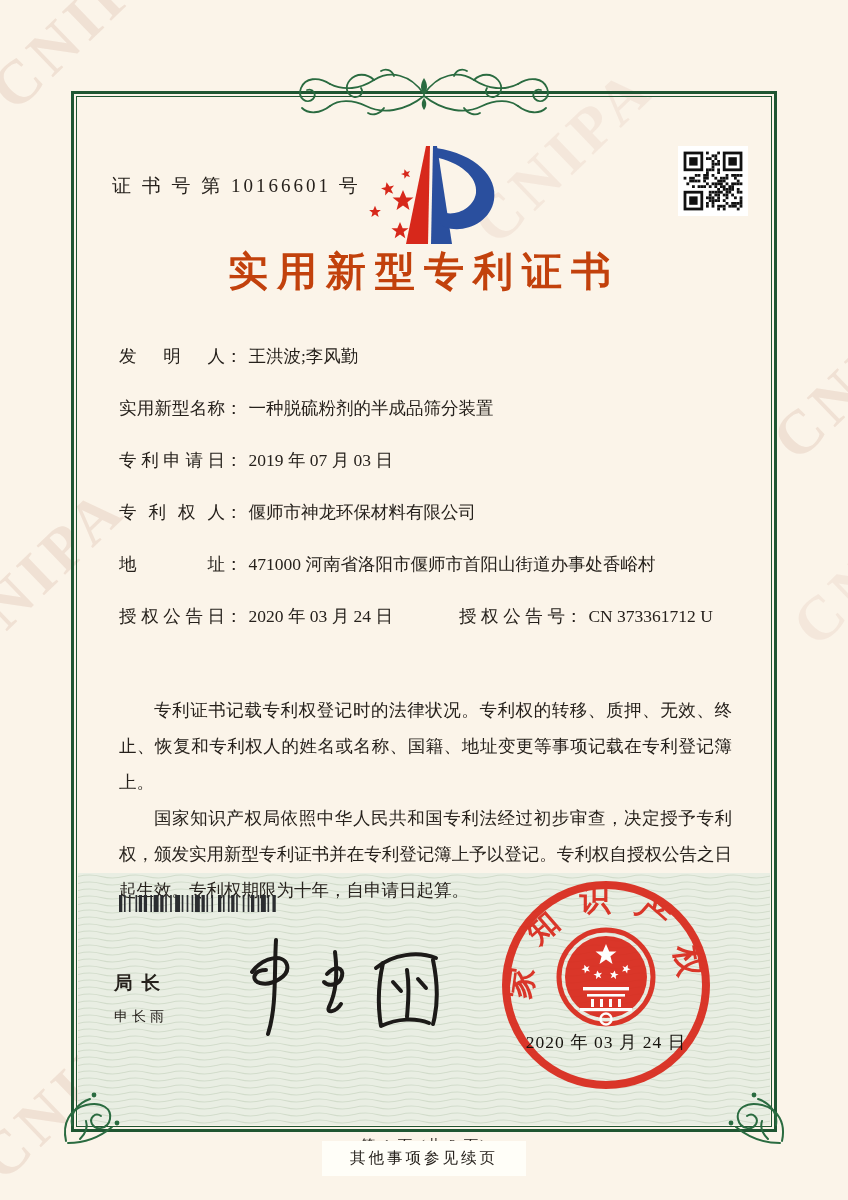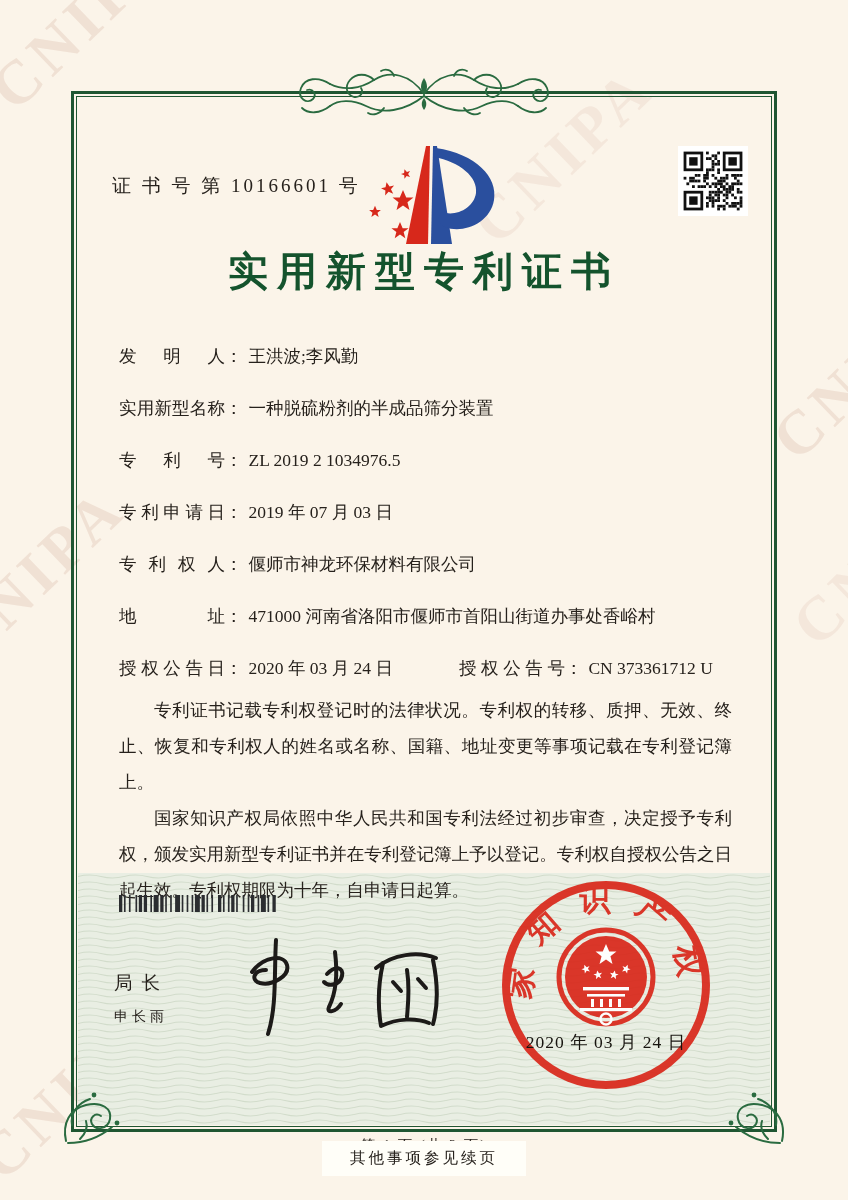--- a/index.html
+++ b/index.html
@@ -27,32 +27,32 @@
   .corner{position:absolute;z-index:2;}
   .corner.bl{left:-14px;bottom:-16px;}
   .corner.br{right:-14px;bottom:-16px;transform:scaleX(-1);}
   
   .content{position:absolute;inset:0;z-index:2;}
   .cert-number{position:absolute;left:112px;top:152px;font-size:19px;letter-spacing:3px;margin-top:21px;}
   .logo{position:absolute;left:342px;top:132px;}
   .qr-box{position:absolute;left:678px;top:146px;width:70px;height:70px;background:#ffffff;}
   .title{
     position:absolute;left:0;right:0;top:244px;text-align:center;
-    font-size:40px;font-weight:bold;letter-spacing:9px;color:#14532d;
+    font-size:40px;font-weight:bold;letter-spacing:9px;color:#c2410c;
   }
   .rows{position:absolute;left:119px;top:344px;width:630px;}
   .row{height:52px;font-size:17.5px;white-space:nowrap;}
   .lbl{display:inline-block;width:106px;text-align:justify;text-align-last:justify;vertical-align:top;}
   .colon{display:inline-block;}
   .val{margin-left:6px;}
   .pair2{margin-left:66px;}
   .paras{position:absolute;left:119px;top:692px;width:613px;font-size:17.5px;line-height:36px;text-align:justify;}
   .paras p{margin:0;text-indent:2em;}
   .barcode{position:absolute;left:119px;top:895px;}
-  .signer-title{position:absolute;left:114px;top:970px;font-size:18.5px;letter-spacing:9px;}
+  .signer-title{position:absolute;left:114px;top:970px;font-size:18.5px;letter-spacing:9px;font-weight:bold;}
   .signer-name{position:absolute;left:114px;top:1008px;font-size:14px;letter-spacing:4px;}
   .signature{position:absolute;left:230px;top:932px;}
   .seal{position:absolute;left:498px;top:877px;mix-blend-mode:multiply;}
   .seal-date{
     position:absolute;left:498px;top:1030px;width:216px;text-align:center;
     font-size:17.5px;letter-spacing:1px;color:#17140f;z-index:3;
   }
   .page-info{position:absolute;left:0;right:0;top:1136px;text-align:center;font-size:14.5px;letter-spacing:2px;}
   .footer-note{
     position:absolute;left:50%;top:1141px;transform:translateX(-50%);
@@ -281,23 +281,20 @@
   <div class="title">实用新型专利证书</div>
 
   <div class="rows">
     <div class="row">
       <span class="lbl">发明人</span><span class="colon">：</span><span class="val">王洪波;李风勤</span>
     </div>
     <div class="row">
       <span class="lbl">实用新型名称</span><span class="colon">：</span><span class="val">一种脱硫粉剂的半成品筛分装置</span>
     </div>
     <div class="row">
-      <span class="lbl">专利号</span><span class="colon">：</span><span class="val">ZL 2019 2 1034976.5</span>
-    </div>
-    <div class="row">
       <span class="lbl">专利申请日</span><span class="colon">：</span><span class="val">2019 年 07 月 03 日</span>
     </div>
     <div class="row">
       <span class="lbl">专利权人</span><span class="colon">：</span><span class="val">偃师市神龙环保材料有限公司</span>
     </div>
     <div class="row">
       <span class="lbl">地址</span><span class="colon">：</span><span class="val">471000 河南省洛阳市偃师市首阳山街道办事处香峪村</span>
     </div>
     <div class="row">
       <span class="lbl">授权公告日</span><span class="colon">：</span><span class="val">2020 年 03 月 24 日</span><span class="pair2"><span class="lbl">授权公告号</span><span class="colon">：</span><span class="val">CN 373361712 U</span></span>

